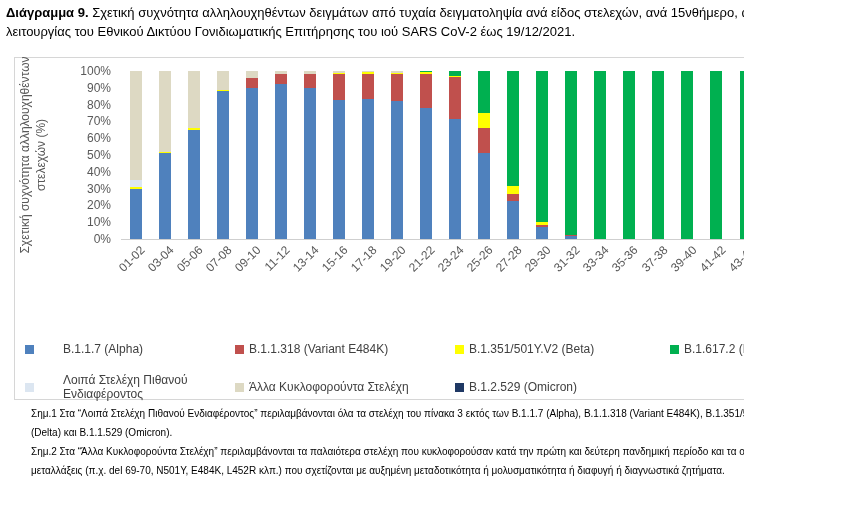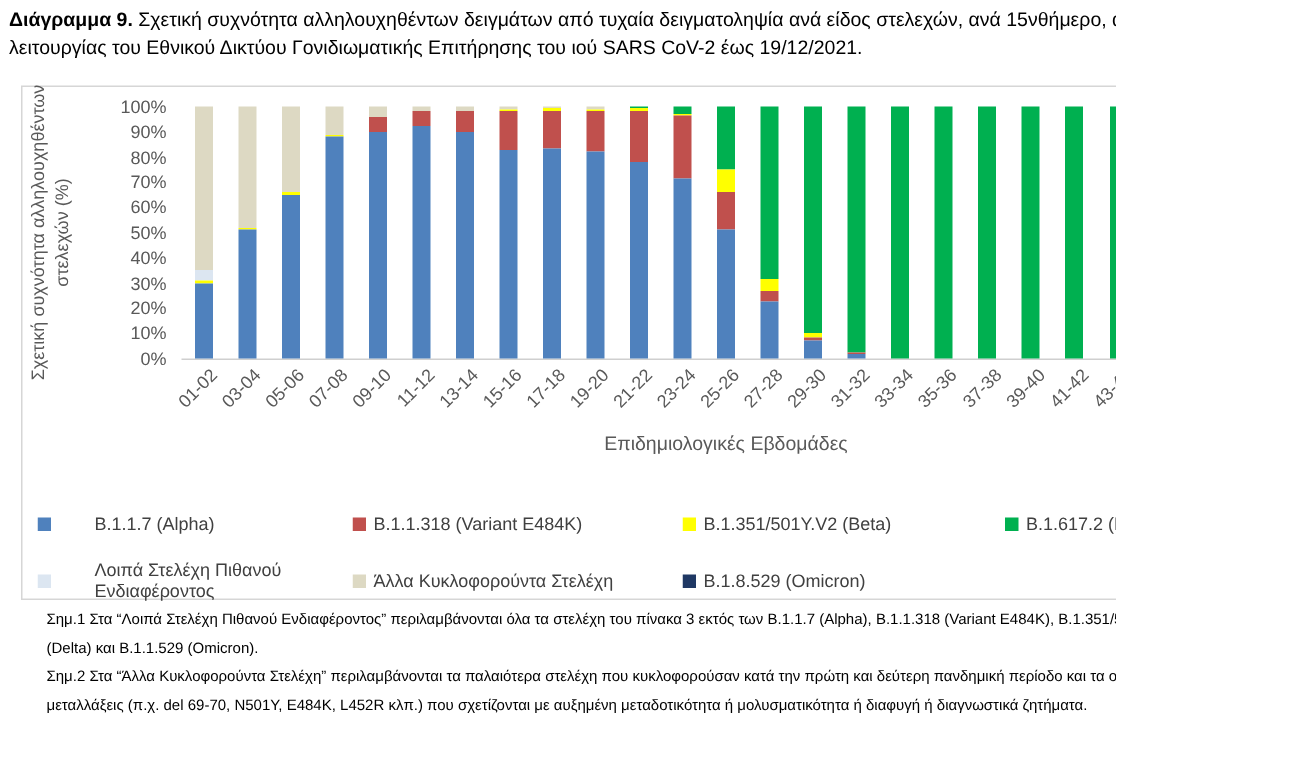--- a/index.html
+++ b/index.html
@@ -294,21 +294,20 @@
         <div class="xlab" style="left: 90%;">
           <span>45-46</span>
         </div>
         <div class="xlab" style="left: 94%;">
           <span>47-48</span>
         </div>
         <div class="xlab" style="left: 98%;">
           <span>49-50</span>
         </div>
       </div>
-    <div class="x-title">Επιδημιολογικές Εβδομάδες</div>
     <div class="legend">
         <div class="legend-row">
           <div class="legend-item">
             <span class="swatch" style="background: rgb(79, 129, 189);"></span>
             <span>B.1.1.7 (Alpha)</span>
           </div>
           <div class="legend-item">
             <span class="swatch" style="background: rgb(192, 80, 77);"></span>
             <span>B.1.1.318 (Variant E484K)</span>
           </div>
@@ -325,21 +324,21 @@
           <div class="legend-item">
             <span class="swatch" style="background: rgb(220, 230, 241);"></span>
             <span>Λοιπά Στελέχη Πιθανού Ενδιαφέροντος</span>
           </div>
           <div class="legend-item">
             <span class="swatch" style="background: rgb(221, 217, 195);"></span>
             <span>Άλλα Κυκλοφορούντα Στελέχη</span>
           </div>
           <div class="legend-item">
             <span class="swatch" style="background: rgb(31, 56, 100);"></span>
-            <span>B.1.8.529 (Omicron)</span>
+            <span>B.1.2.529 (Omicron)</span>
           </div>
         </div>
       </div>
   </div>
 
   <div class="footnotes">
     <p>Σημ.1 Στα “Λοιπά Στελέχη Πιθανού Ενδιαφέροντος” περιλαμβάνονται όλα τα στελέχη του πίνακα 3 εκτός των B.1.1.7 (Alpha), B.1.1.318 (Variant E484K), B.1.351/501Y.V2 (Beta), B.1.617.2 (Delta) και B.1.1.529 (Omicron).</p>
     <p>Σημ.2 Στα “Άλλα Κυκλοφορούντα Στελέχη” περιλαμβάνονται τα παλαιότερα στελέχη που κυκλοφορούσαν κατά την πρώτη και δεύτερη πανδημική περίοδο και τα οποία δεν φέρουν ανησυχητικές μεταλλάξεις (π.χ. del 69-70, N501Y, E484K, L452R κλπ.) που σχετίζονται με αυξημένη μεταδοτικότητα ή μολυσματικότητα ή διαφυγή ή διαγνωστικά ζητήματα.</p>
   </div>
 

